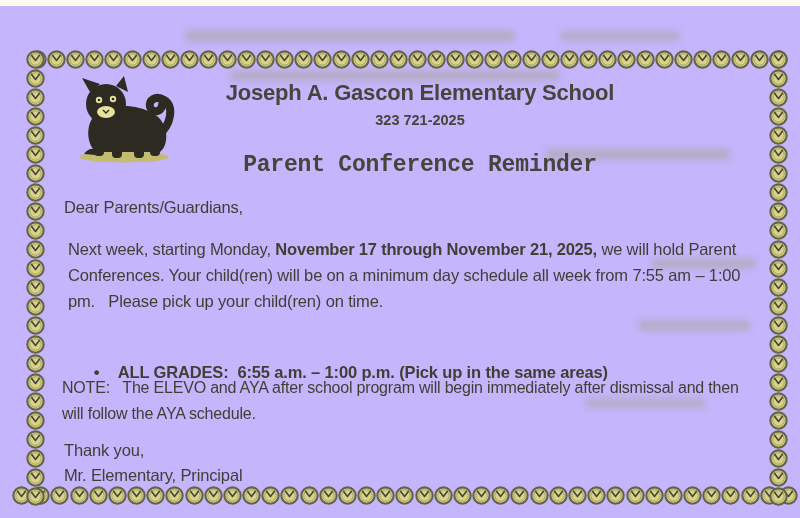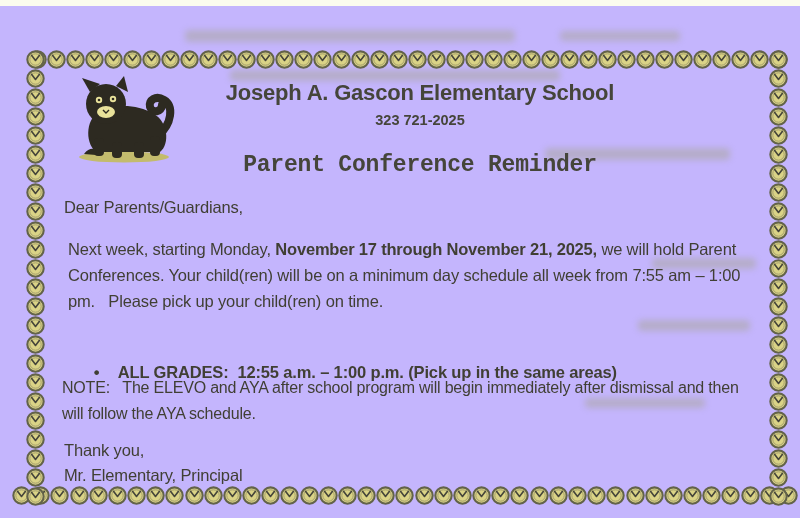--- a/index.html
+++ b/index.html
@@ -744,21 +744,21 @@
     <div class="school">Joseph A. Gascon Elementary School</div>
     <div class="phone">323 721-2025</div>
     <div class="docTitle">Parent Conference Reminder</div>
   </div>
 
   <div class="salutation bodytext">Dear Parents/Guardians,</div>
 
   <p class="para bodytext"><span>Next week, starting Monday, </span><b>November 17 through November 21, 2025,</b><span> we will hold Parent Conferences. Your child(ren) will be on a minimum day schedule all week from 7:55 am – 1:00 pm.   Please pick up your child(ren) on time.</span></p>
 
   <div class="bulletline bodytext">
-    <span class="bullet">•</span><span>ALL GRADES:  12:55 a.m. – 1:00 p.m. (Pick up in the same areas)</span>
+    <span class="bullet">•</span><span>ALL GRADES:  6:55 a.m. – 1:00 p.m. (Pick up in the same areas)</span>
   </div>
 
   <p class="note bodytext">NOTE:   The ELEVO and AYA after school program will begin immediately after dismissal and then will follow the AYA schedule.</p>
 
   <div class="closing bodytext">Thank you,</div>
   <div class="signature bodytext">Mr. Elementary, Principal</div>
 
 </div>
 
 </body></html>

